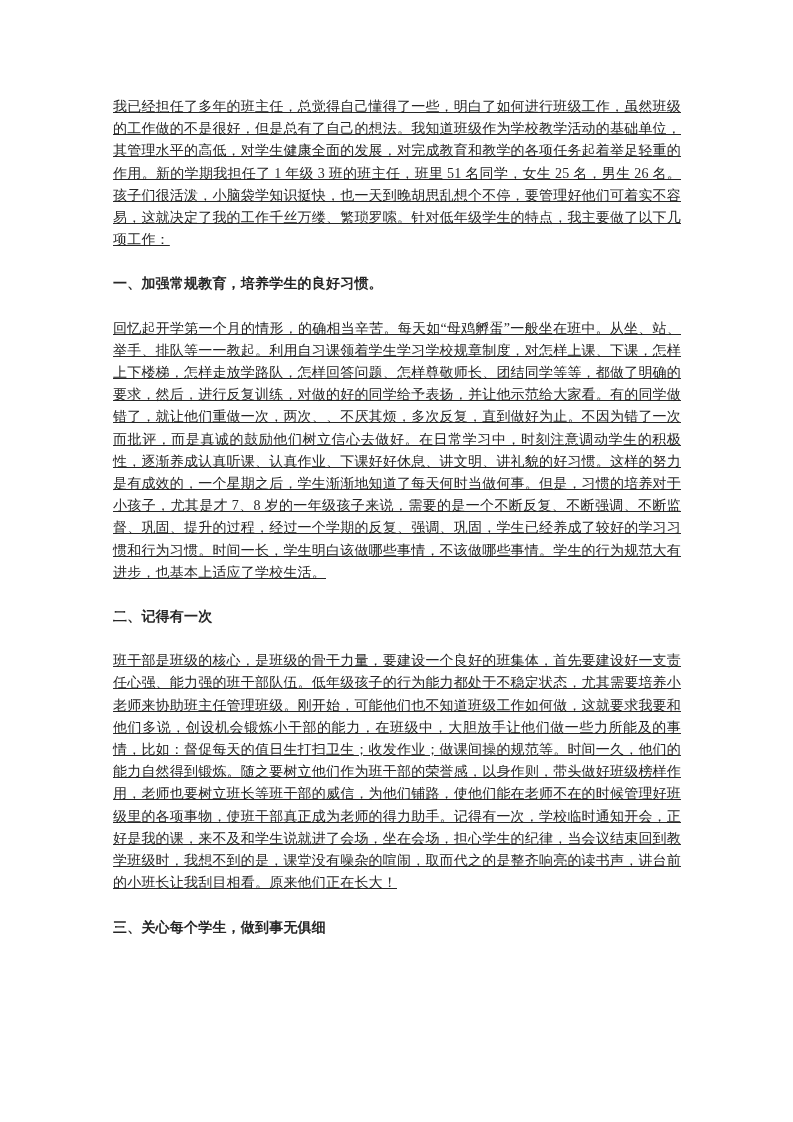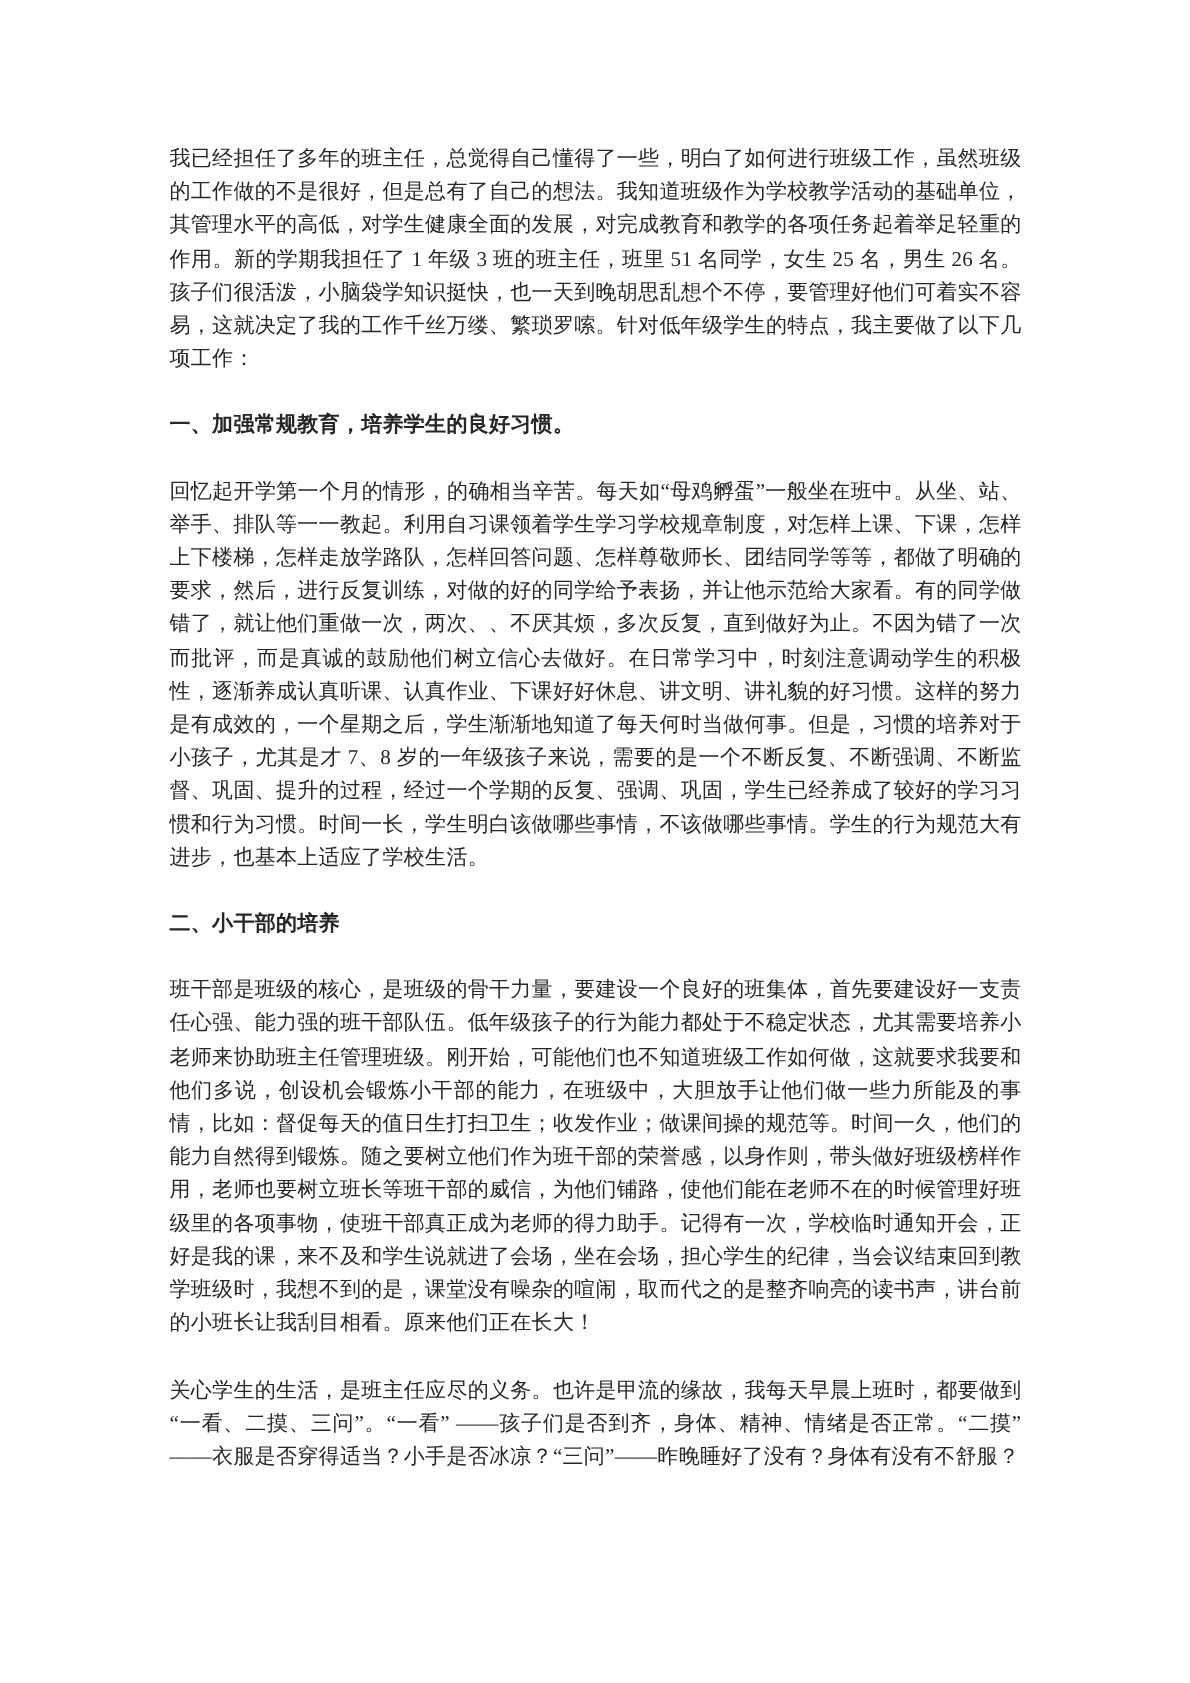--- a/index.html
+++ b/index.html
@@ -30,20 +30,21 @@
     letter-spacing: 0.2px;
   }
   .para {
     font-size: 14px;
     line-height: 22.2px;
     color: #262626;
     text-align: justify;
     margin: 0 0 22px 0;
     letter-spacing: 0.2px;
     word-break: break-all;
+    text-decoration: underline;
   }
   .heading {
     font-size: 14px;
     line-height: 22.2px;
     color: #262626;
     font-weight: bold;
     margin: 0 0 22px 0;
     letter-spacing: 0.2px;
   }
 </style>
@@ -52,20 +53,20 @@
 
 <div class="page">
 
 
   <p class="para">我已经担任了多年的班主任，总觉得自己懂得了一些，明白了如何进行班级工作，虽然班级的工作做的不是很好，但是总有了自己的想法。我知道班级作为学校教学活动的基础单位，其管理水平的高低，对学生健康全面的发展，对完成教育和教学的各项任务起着举足轻重的作用。新的学期我担任了 1 年级 3 班的班主任，班里 51 名同学，女生 25 名，男生 26 名。孩子们很活泼，小脑袋学知识挺快，也一天到晚胡思乱想个不停，要管理好他们可着实不容易，这就决定了我的工作千丝万缕、繁琐罗嗦。针对低年级学生的特点，我主要做了以下几项工作：</p>
 
   <p class="heading">一、加强常规教育，培养学生的良好习惯。</p>
 
   <p class="para">回忆起开学第一个月的情形，的确相当辛苦。每天如“母鸡孵蛋”一般坐在班中。从坐、站、举手、排队等一一教起。利用自习课领着学生学习学校规章制度，对怎样上课、下课，怎样上下楼梯，怎样走放学路队，怎样回答问题、怎样尊敬师长、团结同学等等，都做了明确的要求，然后，进行反复训练，对做的好的同学给予表扬，并让他示范给大家看。有的同学做错了，就让他们重做一次，两次、、不厌其烦，多次反复，直到做好为止。不因为错了一次而批评，而是真诚的鼓励他们树立信心去做好。在日常学习中，时刻注意调动学生的积极性，逐渐养成认真听课、认真作业、下课好好休息、讲文明、讲礼貌的好习惯。这样的努力是有成效的，一个星期之后，学生渐渐地知道了每天何时当做何事。但是，习惯的培养对于小孩子，尤其是才 7、8 岁的一年级孩子来说，需要的是一个不断反复、不断强调、不断监督、巩固、提升的过程，经过一个学期的反复、强调、巩固，学生已经养成了较好的学习习惯和行为习惯。时间一长，学生明白该做哪些事情，不该做哪些事情。学生的行为规范大有进步，也基本上适应了学校生活。</p>
 
-  <p class="heading">二、小干部的培养</p>
+  <p class="heading">二、记得有一次</p>
 
   <p class="para">班干部是班级的核心，是班级的骨干力量，要建设一个良好的班集体，首先要建设好一支责任心强、能力强的班干部队伍。低年级孩子的行为能力都处于不稳定状态，尤其需要培养小老师来协助班主任管理班级。刚开始，可能他们也不知道班级工作如何做，这就要求我要和他们多说，创设机会锻炼小干部的能力，在班级中，大胆放手让他们做一些力所能及的事情，比如：督促每天的值日生打扫卫生；收发作业；做课间操的规范等。时间一久，他们的能力自然得到锻炼。随之要树立他们作为班干部的荣誉感，以身作则，带头做好班级榜样作用，老师也要树立班长等班干部的威信，为他们铺路，使他们能在老师不在的时候管理好班级里的各项事物，使班干部真正成为老师的得力助手。记得有一次，学校临时通知开会，正好是我的课，来不及和学生说就进了会场，坐在会场，担心学生的纪律，当会议结束回到教学班级时，我想不到的是，课堂没有噪杂的喧闹，取而代之的是整齐响亮的读书声，讲台前的小班长让我刮目相看。原来他们正在长大！</p>
 
+  <p class="heading">三、关心每个学生，做到事无俱细</p>
 
-  <p class="para">关心学生的生活，是班主任应尽的义务。也许是甲流的缘故，我每天早晨上班时，都要做到“一看、二摸、三问”。“一看” ——孩子们是否到齐，身体、精神、情绪是否正常。“二摸”——衣服是否穿得适当？小手是否冰凉？“三问”——昨晚睡好了没有？身体有没有不舒服？</p>
 
 </div>
 
 </body></html>

